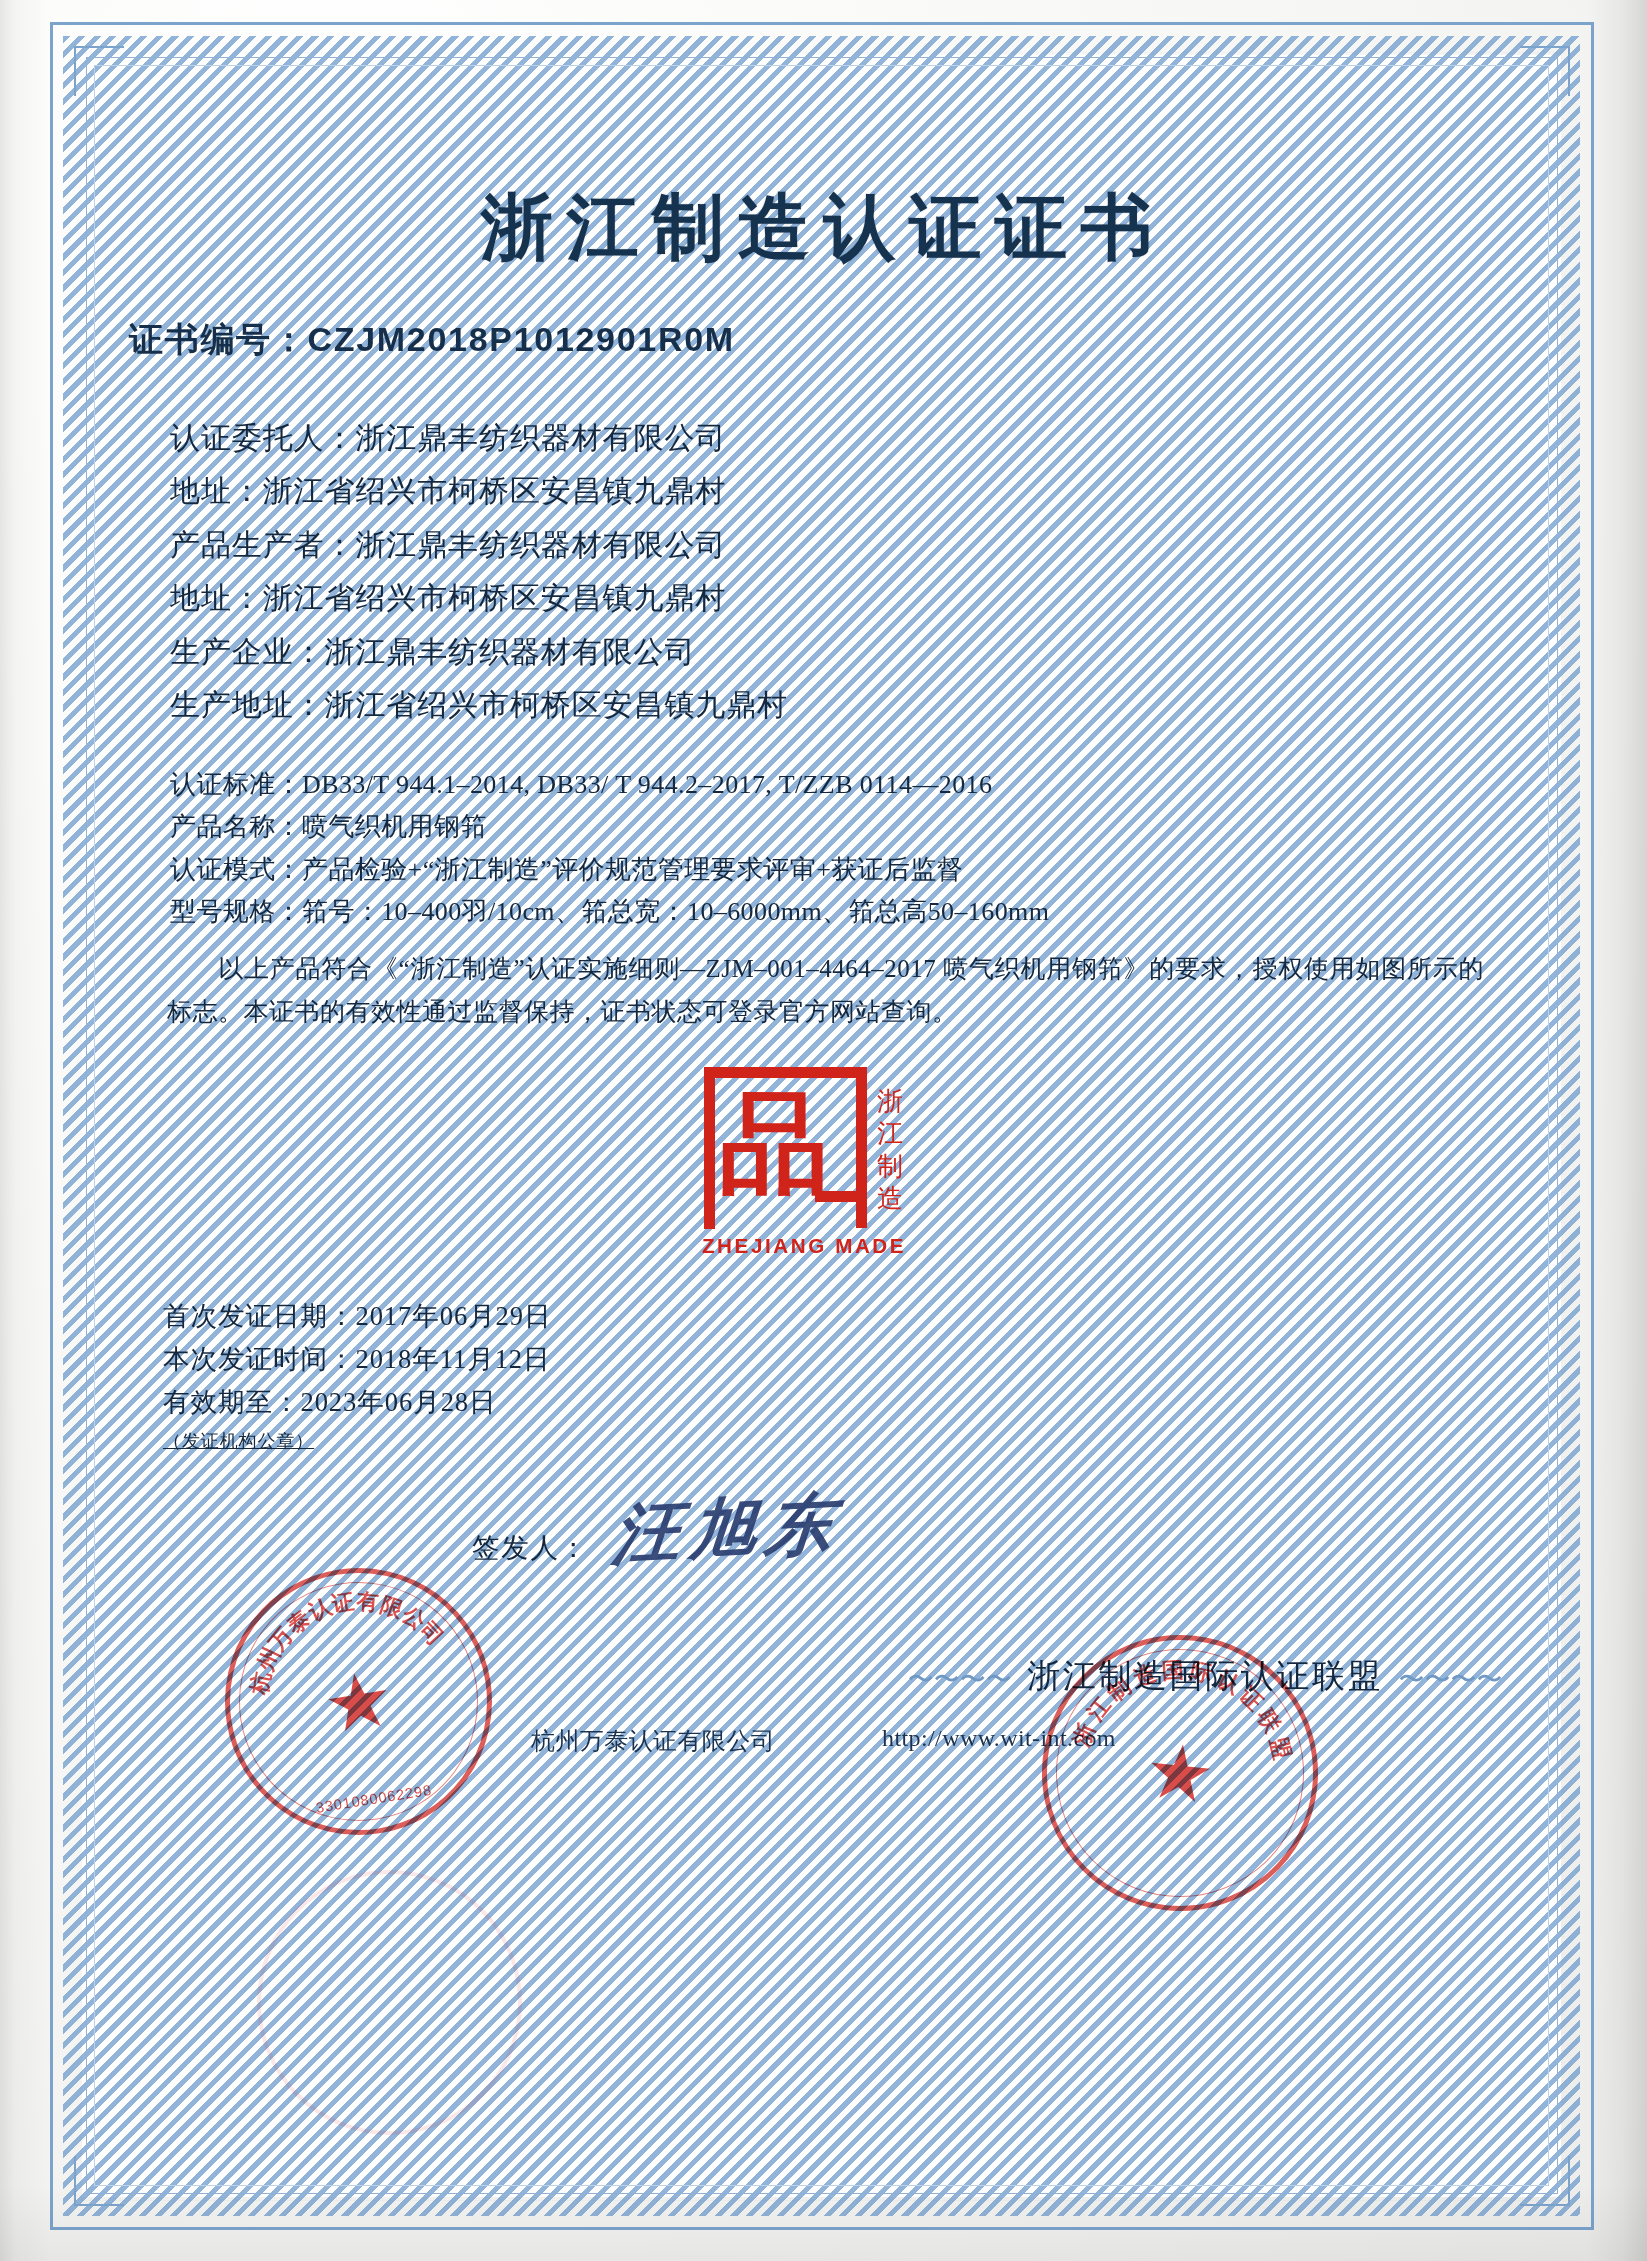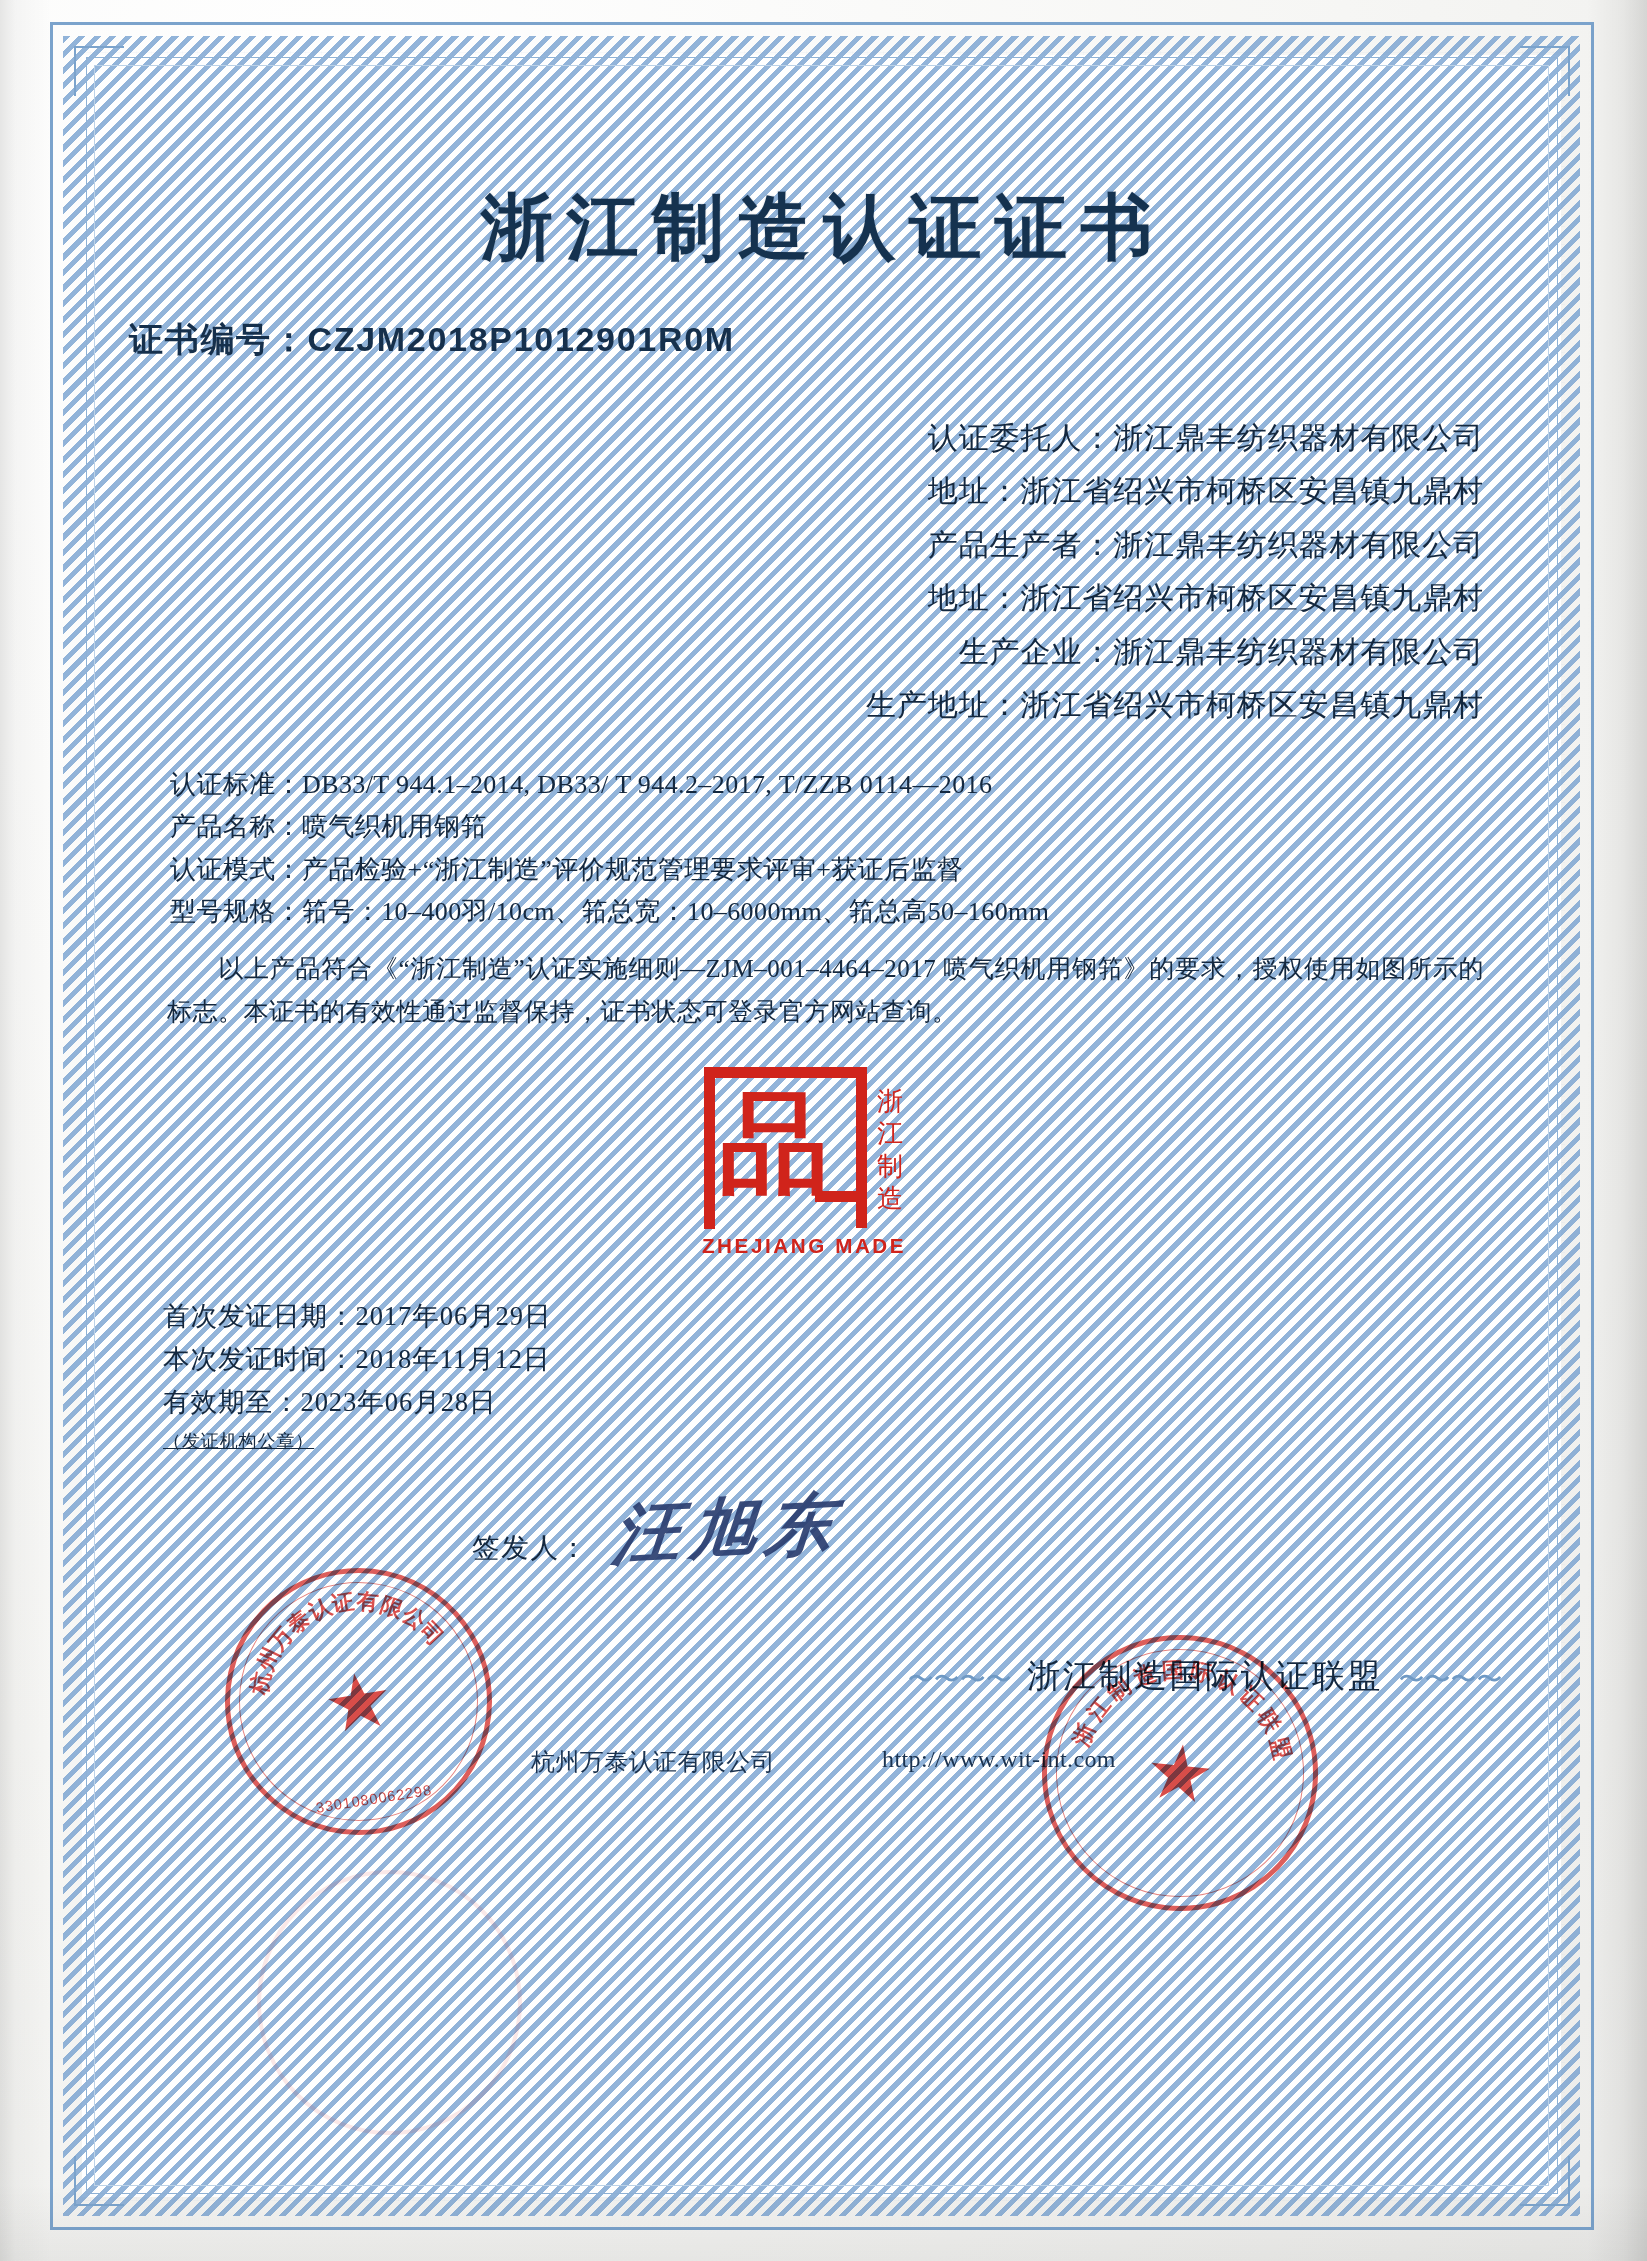--- a/index.html
+++ b/index.html
@@ -127,21 +127,20 @@
     margin-top: 48px;
     margin-left: 41px;
     margin-right: 34px;
   }
   .party-line {
     font-size: 30px;
     line-height: 1.78;
     color: #14283f;
     letter-spacing: 0.9px;
     white-space: nowrap;
-    text-align: right;
   }
 
   .spec-block {
     margin-top: 33px;
     margin-left: 41px;
     margin-right: 17px;
   }
   .spec-line {
     font-size: 26px;
     line-height: 1.62;
@@ -283,21 +282,21 @@
   }
   .footer-org .flourish {
     display: inline-block;
     color: #6f99c4;
     font-size: 26px;
     vertical-align: middle;
     letter-spacing: 0;
     margin: 0 15.4px;
   }
   .footer-meta {
-    margin-top: 47px;
+    margin-top: 26px;
     display: flex;
     justify-content: center;
     gap: 107px;
     font-size: 24px;
     color: #1b3350;
     letter-spacing: 0.4px;
   }
 
   
   .stamp {

